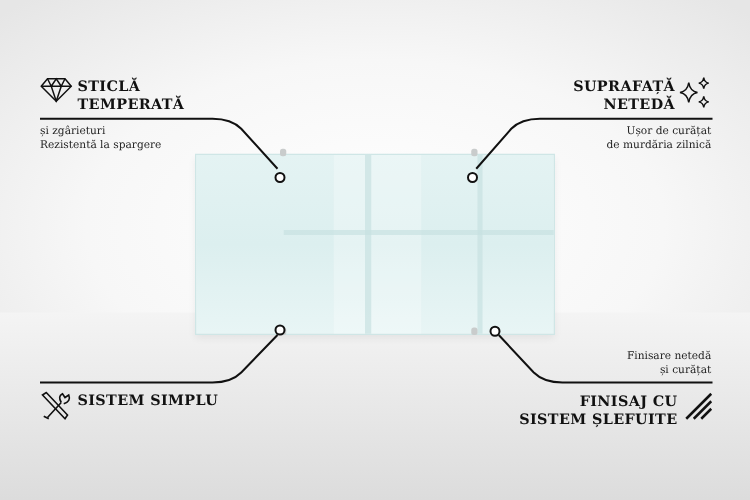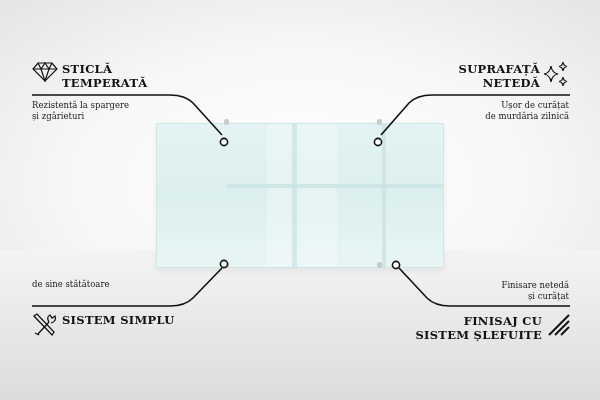--- a/index.html
+++ b/index.html
@@ -53,42 +53,41 @@
   <g fill="none" stroke="#111" stroke-width="1.2">
       <path d="M6 1 H20 L25 7 L13 19 L1 7 Z"></path>
       <path d="M1 7 H25 M6 1 L9 7 L13 19 L17 7 L20 1 M9 7 L13 1 L17 7"></path>
     </g>
 </svg>
 <div class="title" style="left:62px;top:62px">
   <div>STICLĂ</div>
     <div>TEMPERATĂ</div>
 </div>
 <div class="desc" style="left:32px;top:100px">
-  <div>Rezistentă la spargere</div>
-    <div>și zgârieturi</div>
+  <div>și zgârieturi</div>
+    <div>Rezistentă la spargere</div>
 </div>
 
 <svg class="icon" style="left:543px;top:60px" width="28" height="28" viewBox="0 0 28 28">
   <g fill="none" stroke="#111" stroke-width="1.2">
     <path d="M8 6 Q9 13 15 14 Q9 15 8 22 Q7 15 1 14 Q7 13 8 6 Z"></path>
     <path d="M20 2 Q20.5 6 24 6.5 Q20.5 7 20 11 Q19.5 7 16 6.5 Q19.5 6 20 2 Z"></path>
     <path d="M20 17 Q20.5 21 24 21.5 Q20.5 22 20 26 Q19.5 22 16 21.5 Q19.5 21 20 17 Z"></path>
   </g>
 </svg>
 <div class="title r" style="right:60px;top:62px">
   <div>SUPRAFAȚĂ</div>
     <div>NETEDĂ</div>
 </div>
 <div class="desc r" style="right:31px;top:100px">
   <div>Ușor de curățat</div>
     <div>de murdăria zilnică</div>
 </div>
 
 <div class="desc" style="left:32px;top:279px">
-    <div>de sine stătătoare</div>
 </div>
 <svg class="icon" style="left:32px;top:313px" width="26" height="24" viewBox="0 0 26 24">
   <g fill="none" stroke="#111" stroke-width="1.3">
     <path d="M2 3 L5 1 L22 19 L20 22 Z"></path>
     <path d="M6 21 L17 9 M17 9 Q14 4 18 2 L20 5 L23 3 Q25 8 19 10"></path>
     <path d="M3 20 L7 22"></path>
   </g>
 </svg>
 <div class="title" style="left:62px;top:313px">
   <div>SISTEM SIMPLU</div>

